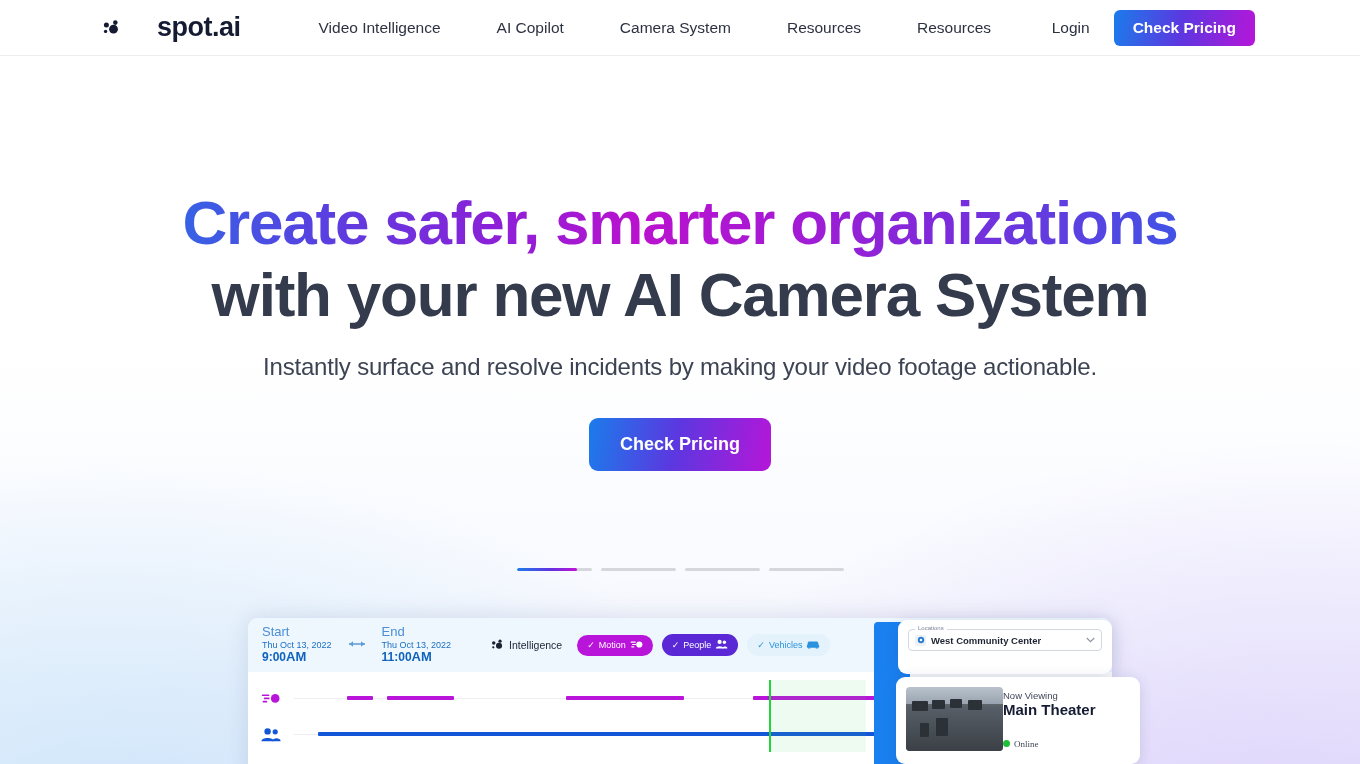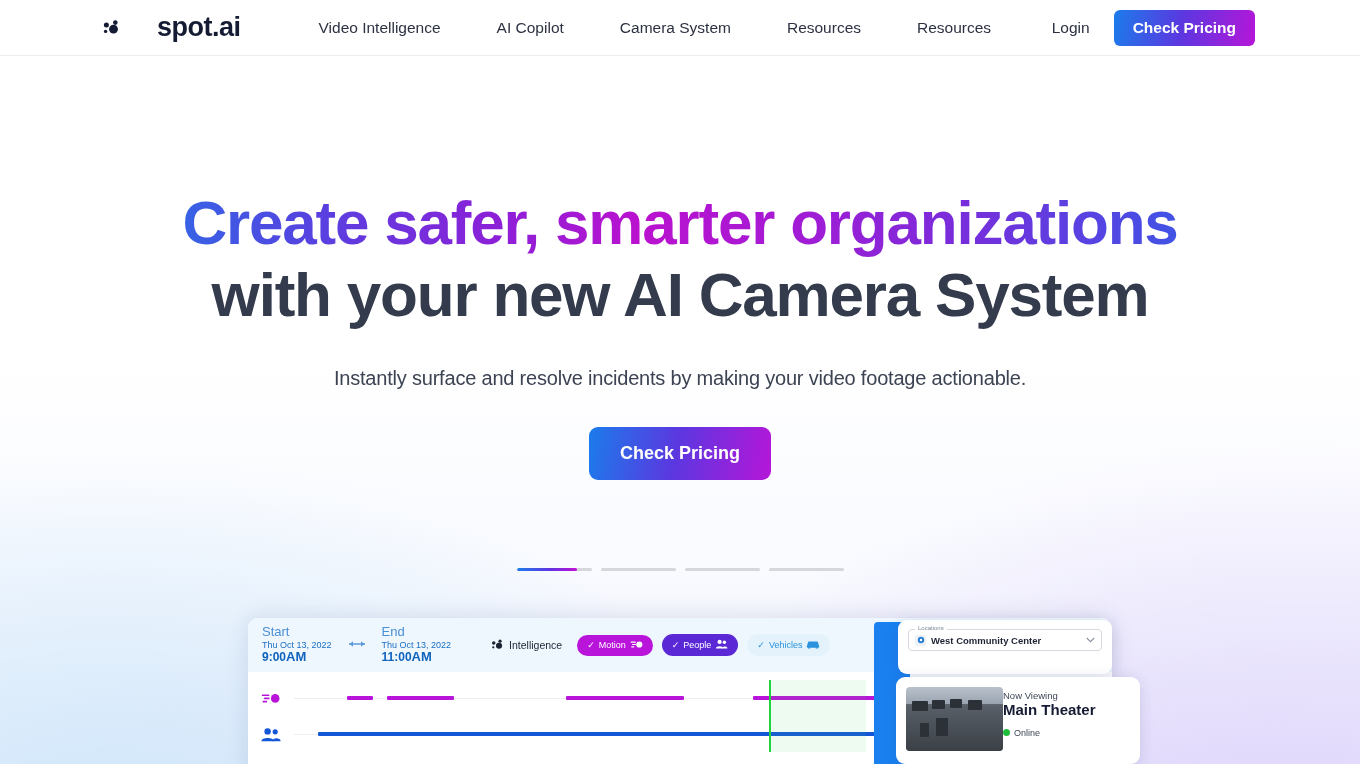--- a/index.html
+++ b/index.html
@@ -109,22 +109,22 @@
         #8a21d8 36%, #ba12cf 47%, #a51ad4 58%,
         #7a2cdb 70%, #4a4ce4 84%, #1279e8 100%);
     -webkit-background-clip: text;
     background-clip: text;
     -webkit-text-fill-color: transparent;
     color: transparent;
   }
   .headline-line2 { display: block; color: #333b4c; }
 
   .subhead {
-    margin-top: 36px;
-    font-size: 20px;
+    margin-top: 22px;
+    font-size: 24px;
     color: #3c4352;
     font-weight: 400;
     letter-spacing: -0.2px;
   }
 
   .btn-hero-cta {
     margin-top: 37px;
     font-size: 18px;
     padding: 16px 31px;
     border-radius: 9px;
@@ -302,21 +302,21 @@
   .cam-thumb .obj {
     position: absolute;
     background: #2c3137;
     border-radius: 1px;
   }
   .now-info { padding-top: 3px; }
   .now-label { font-size: 9.5px; color: #3f4757; }
   .now-title { font-size: 15px; font-weight: 700; color: #141b33; line-height: 1.25; }
   .now-status {
     display: flex; align-items: center; gap: 4px;
-    font-size: 9px; color: #3f4757; margin-top: 8px;
+    font-size: 9px; color: #3f4757; margin-top: 19px; font-family: Liberation Serif, serif;
   }
   .status-dot {
     width: 7px; height: 7px; border-radius: 50%;
     background: #1fbe3a;
   }
 
   
   .timeline {
     position: relative;
     height: 106px;

